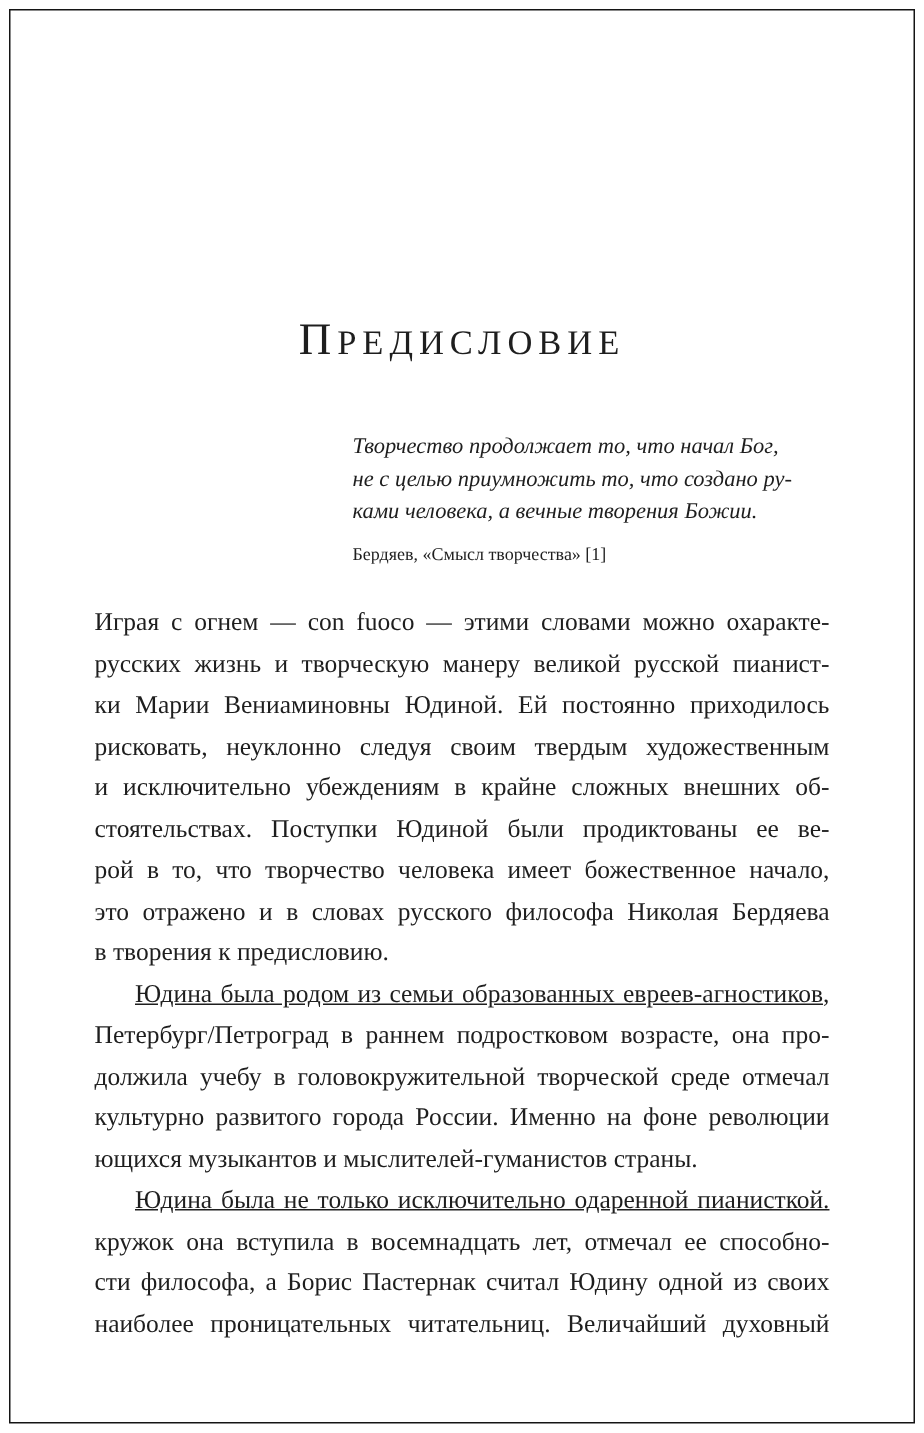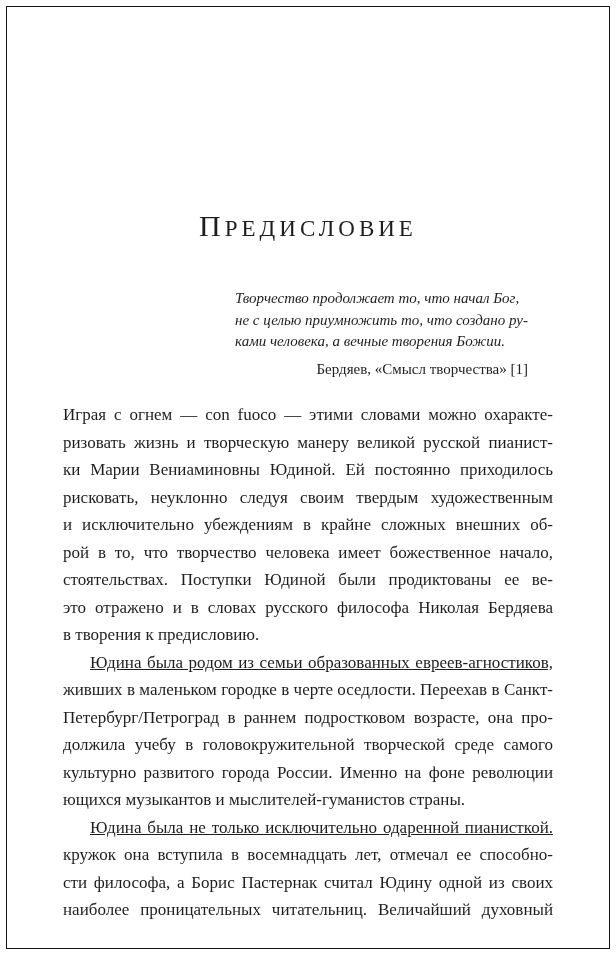--- a/index.html
+++ b/index.html
@@ -49,23 +49,23 @@
     margin-right: 25px;
     font-style: italic;
     font-size: 15px;
     line-height: 21.5px;
   }
   .epigraph-line {
     text-align: left;
   }
   .epigraph-attrib {
     font-style: normal;
-    text-align: right;
+    text-align: left;
     margin-top: 6px;
-    font-size: 15px;
+    font-size: 12px;
   }
   .body-text {
     margin-top: 21px;
     font-size: 17px;
     line-height: 27.5px;
   }
   .line {
     text-align: justify;
     text-align-last: justify;
   }
@@ -95,37 +95,36 @@
           <div class="epigraph-line">ками человека, а вечные творения Божии.</div>
         </div>
       <div class="epigraph-attrib">Бердяев, «Смысл творчества» [1]</div>
     </div>
 
     <div class="body-text">
 
       <div class="paragraph">
         <div class="lines">
             <div class="line">Играя с огнем — con fuoco — этими словами можно охаракте-</div>
-            <div class="line">ризовать жизнь и творческую манеру великой русской пианист-</div>
+            <div class="line">русских жизнь и творческую манеру великой русской пианист-</div>
             <div class="line">ки Марии Вениаминовны Юдиной. Ей постоянно приходилось</div>
             <div class="line">рисковать, неуклонно следуя своим твердым художественным</div>
             <div class="line">и исключительно убеждениям в крайне сложных внешних об-</div>
+            <div class="line">стоятельствах. Поступки Юдиной были продиктованы ее ве-</div>
             <div class="line">рой в то, что творчество человека имеет божественное начало,</div>
-            <div class="line">стоятельствах. Поступки Юдиной были продиктованы ее ве-</div>
             <div class="line">это отражено и в словах русского философа Николая Бердяева</div>
           </div>
         <div class="line last">в творения к предисловию.</div>
       </div>
 
       <div class="paragraph indented">
         <div class="lines">
             <div class="line">Юдина была родом из семьи образованных евреев-агностиков,</div>
-            <div class="line">живших в маленьком городке в черте оседлости. Переехав в Санкт-</div>
             <div class="line">Петербург/Петроград в раннем подростковом возрасте, она про-</div>
-            <div class="line">должила учебу в головокружительной творческой среде самого</div>
+            <div class="line">должила учебу в головокружительной творческой среде отмечал</div>
             <div class="line">культурно развитого города России. Именно на фоне революции</div>
           </div>
         <div class="line last">ющихся музыкантов и мыслителей-гуманистов страны.</div>
       </div>
 
       <div class="paragraph indented">
         <div class="lines">
             <div class="line">Юдина была не только исключительно одаренной пианисткой.</div>
             <div class="line">кружок она вступила в восемнадцать лет, отмечал ее способно-</div>
             <div class="line">сти философа, а Борис Пастернак считал Юдину одной из своих</div>

